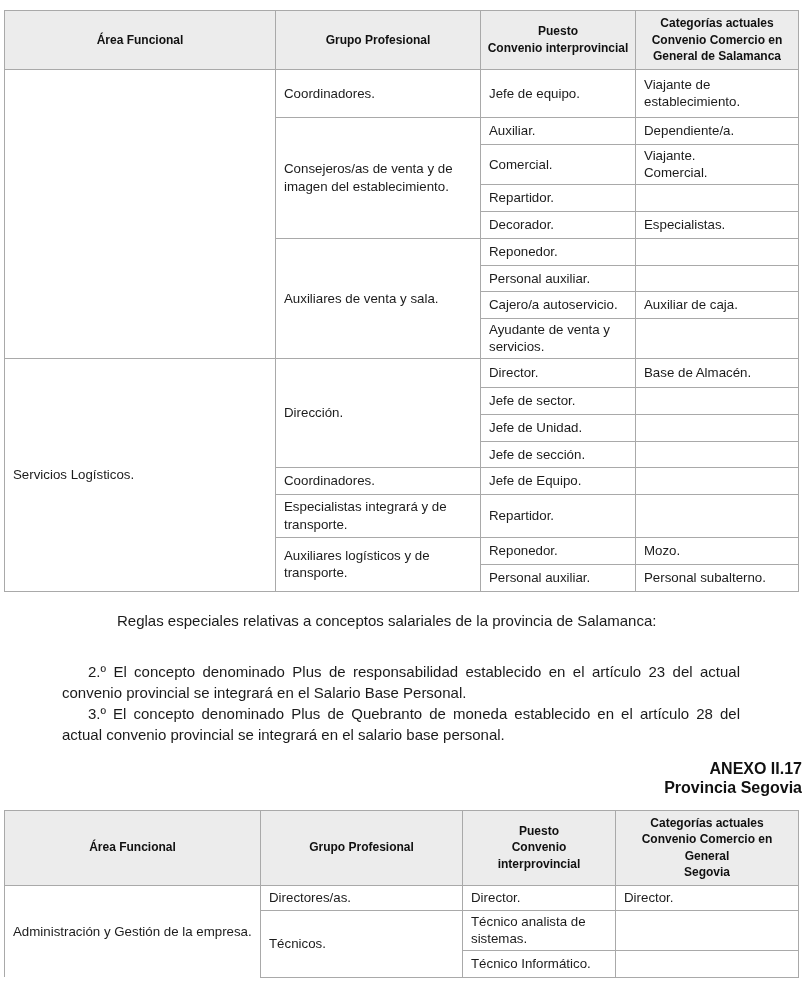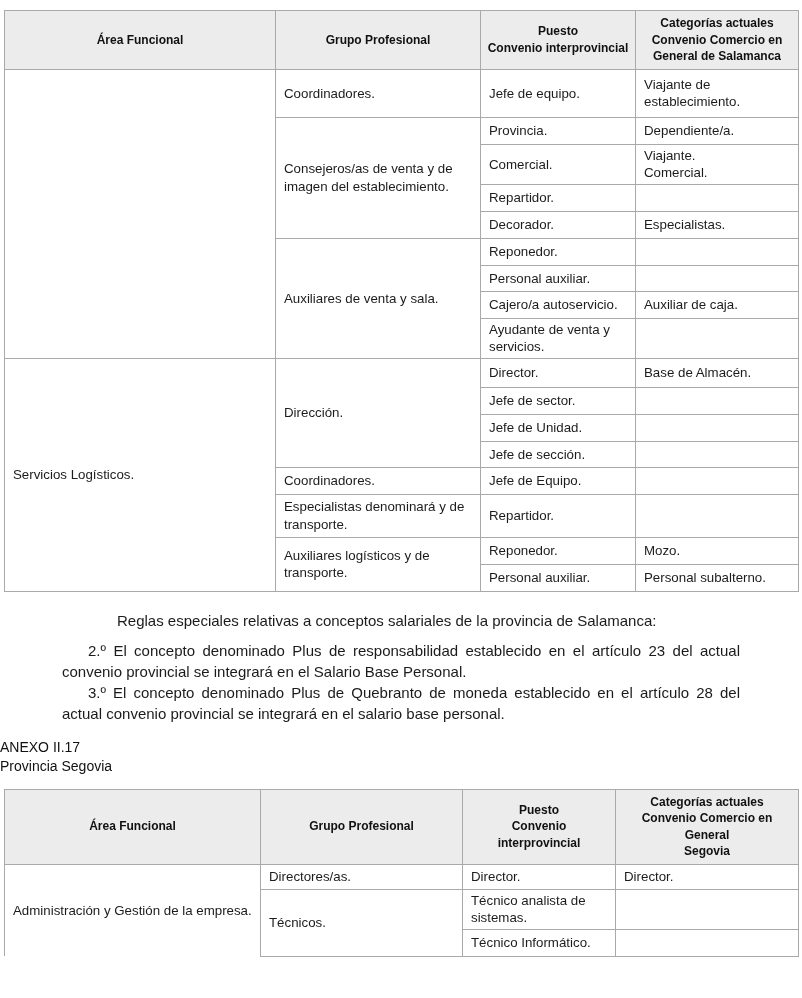--- a/index.html
+++ b/index.html
@@ -52,26 +52,26 @@
   tr.rh25 { height: 25px !important; }
   td.no-bottom { border-bottom: none; }
 
   .text-block {
     margin: 18px 62px 0 62px;
     font-size: 15px;
     line-height: 21px;
     color: #1b1b1b;
   }
   .text-block p { margin: 0; text-align: justify; text-indent: 26px; }
-  .text-block p.intro { text-indent: 55px; margin-bottom: 9px; }
+  .text-block p.intro { text-indent: 55px; margin-bottom: 30px; }
 
   .center-heading {
-    text-align: left;
-    font-weight: normal;
-    font-size: 14px;
+    text-align: right;
+    font-weight: bold;
+    font-size: 16px;
     line-height: 19px;
     color: #111111;
   }
   .h-anexo { margin-top: 14px; }
   .h-provincia { margin-top: 0; }
   #table-segovia { margin-top: 13px; }
 </style>
 </head>
 <body>
 
@@ -97,21 +97,21 @@
     </thead>
     <tbody>
       <tr class="rh48">
         <td rowspan="9"></td>
         <td>Coordinadores.</td>
         <td>Jefe de equipo.</td>
         <td>Viajante de establecimiento.</td>
       </tr>
       <tr>
         <td rowspan="4">Consejeros/as de venta y de imagen del establecimiento.</td>
-        <td>Provincia.</td>
+        <td>Auxiliar.</td>
         <td>Dependiente/a.</td>
       </tr>
       <tr class="rh40">
         <td>Comercial.</td>
         <td>Viajante.
 Comercial.</td>
       </tr>
       <tr>
         <td>Repartidor.</td>
         <td></td>
@@ -154,21 +154,21 @@
       <tr class="rh26">
         <td>Jefe de sección.</td>
         <td></td>
       </tr>
       <tr>
         <td>Coordinadores.</td>
         <td>Jefe de Equipo.</td>
         <td></td>
       </tr>
       <tr class="rh43">
-        <td>Especialistas denominará y de transporte.</td>
+        <td>Especialistas integrará y de transporte.</td>
         <td>Repartidor.</td>
         <td></td>
       </tr>
       <tr>
         <td rowspan="2">Auxiliares logísticos y de transporte.</td>
         <td>Reponedor.</td>
         <td>Mozo.</td>
       </tr>
       <tr>
         <td>Personal auxiliar.</td>

